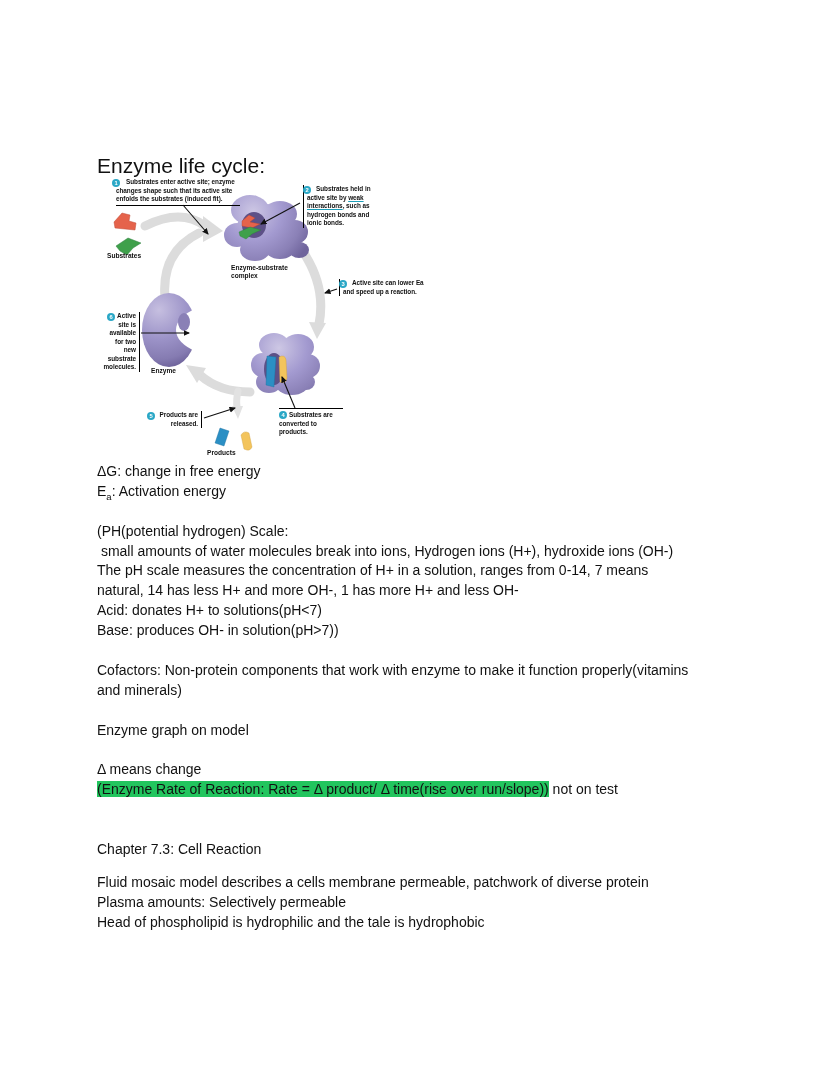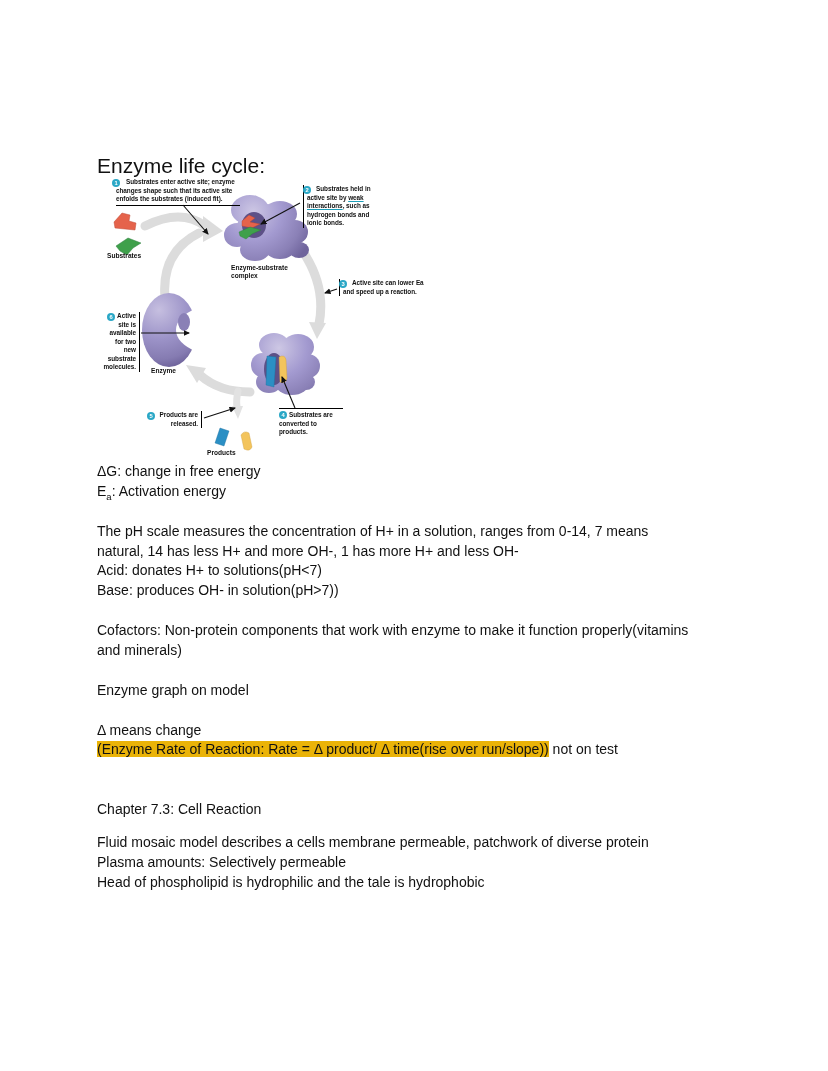--- a/index.html
+++ b/index.html
@@ -32,21 +32,21 @@
   .lab-substrates { left:4px;  top:76px; }
   .lab-complex    { left:128px; top:88px; }
   .lab-enzyme     { left:48px; top:191px; }
   .lab-products   { left:104px; top:273px; }
   
   .body-text { position:absolute; left:97px; top:462px; font-size:14px; line-height:19.9px; color:#111; }
   .ln { height:19.9px; white-space:pre; }
   .sp { height:19.9px; }
   .sp-sm { height:13px; }
   .ln sub { font-size:9.5px; }
-  .hl { background:#eab308; }
+  .hl { background:#22c55e; }
 </style>
 </head>
 <body>
 
 <div class="page">
 
   <div class="doc-title">Enzyme life cycle:</div>
 
   <div class="diagram">
     <svg width="345" height="286" viewBox="0 0 345 286">
@@ -179,20 +179,22 @@
     <div class="dlabel lab-complex">Enzyme-substrate
 complex</div>
     <div class="dlabel lab-enzyme">Enzyme</div>
     <div class="dlabel lab-products">Products</div>
   </div>
 
   <div class="body-text">
     <div class="ln">ΔG: change in free energy</div>
     <div class="ln"><span>E</span><sub>a</sub><span>: Activation energy</span></div>
     <div class="sp"></div>
+    <div class="ln">(PH(potential hydrogen) Scale:</div>
+    <div class="ln"> small amounts of water molecules break into ions, Hydrogen ions (H+), hydroxide ions (OH-)</div>
     <div class="ln">The pH scale measures the concentration of H+ in a solution, ranges from 0-14, 7 means</div>
     <div class="ln">natural, 14 has less H+ and more OH-, 1 has more H+ and less OH-</div>
     <div class="ln">Acid: donates H+ to solutions(pH&lt;7)</div>
     <div class="ln">Base: produces OH- in solution(pH&gt;7))</div>
     <div class="sp"></div>
     <div class="ln">Cofactors: Non-protein components that work with enzyme to make it function properly(vitamins</div>
     <div class="ln">and minerals)</div>
     <div class="sp"></div>
     <div class="ln">Enzyme graph on model</div>
     <div class="sp"></div>

